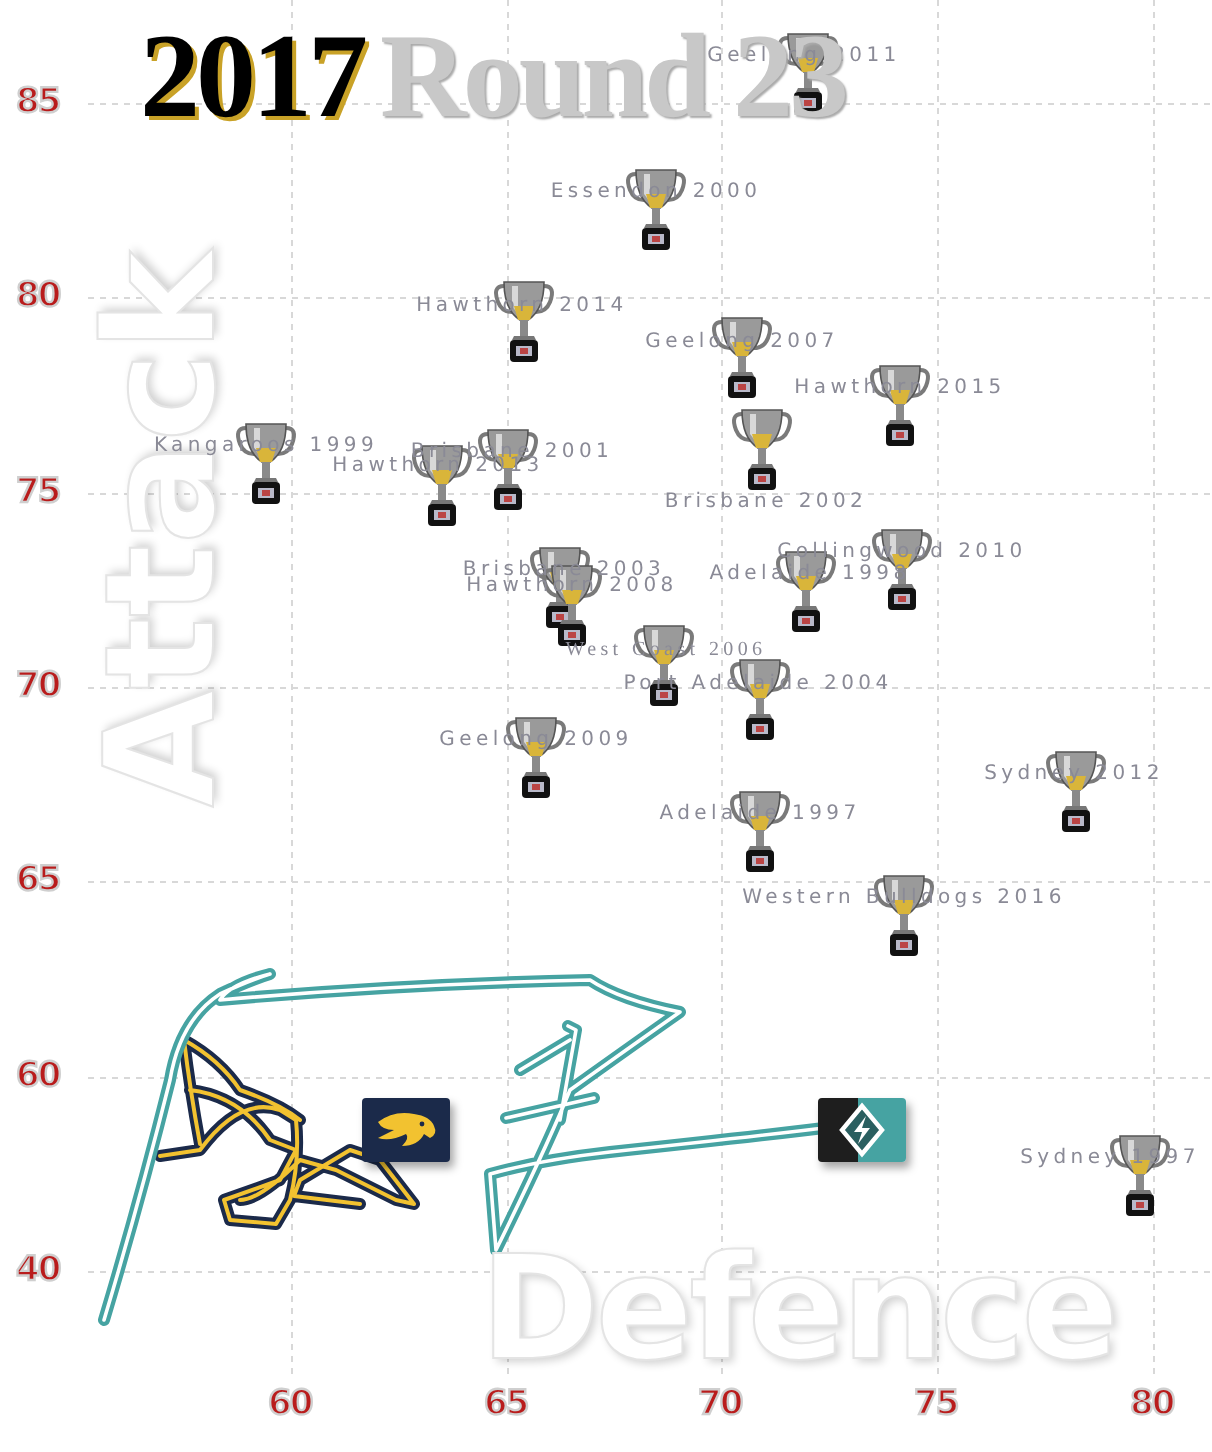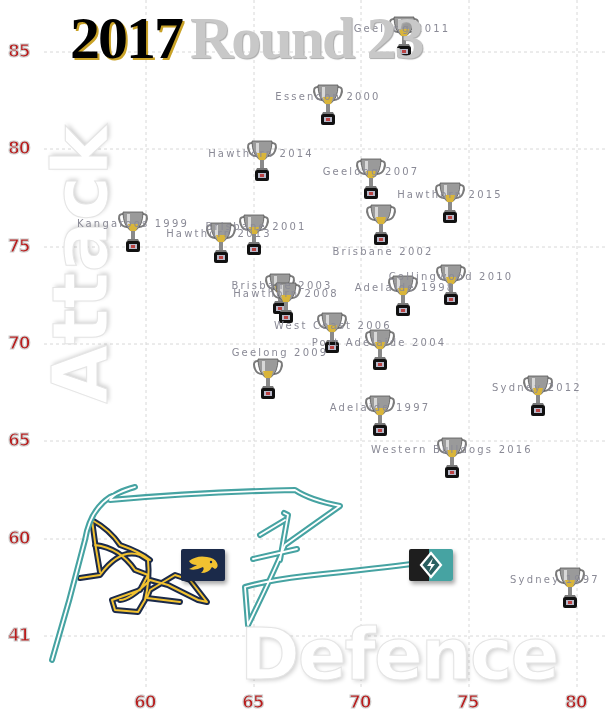--- a/index.html
+++ b/index.html
@@ -89,44 +89,44 @@
 <div class="title">
   <span class="year">2017</span><span class="round">Round 23</span>
 </div>
 
 <div class="tick" style="left:8px;top:41px;">85</div>
 <div class="tick" style="left:8px;top:138px;">80</div>
 <div class="tick" style="left:8px;top:236px;">75</div>
 <div class="tick" style="left:8px;top:333px;">70</div>
 <div class="tick" style="left:8px;top:430px;">65</div>
 <div class="tick" style="left:8px;top:528px;">60</div>
-<div class="tick" style="left:8px;top:625px;">41</div>
+<div class="tick" style="left:8px;top:625px;">40</div>
 
 <div class="tick" style="left:134px;top:692px;">60</div>
 <div class="tick" style="left:242px;top:692px;">65</div>
 <div class="tick" style="left:349px;top:692px;">70</div>
 <div class="tick" style="left:457px;top:692px;">75</div>
 <div class="tick" style="left:565px;top:692px;">80</div>
 
 <div class="pt-label" style="left:402px;top:28px;">Geelong 2011</div>
 <div class="pt-label" style="left:328px;top:96px;">Essendon 2000</div>
 <div class="pt-label" style="left:261px;top:153px;">Hawthorn 2014</div>
 <div class="pt-label" style="left:371px;top:171px;">Geelong 2007</div>
 <div class="pt-label" style="left:450px;top:194px;">Hawthorn 2015</div>
 <div class="pt-label" style="left:383px;top:216px;margin-top:35px;">Brisbane 2002</div>
 <div class="pt-label" style="left:133px;top:223px;">Kangaroos 1999</div>
 <div class="pt-label" style="left:219px;top:233px;">Hawthorn 2013</div>
 <div class="pt-label" style="left:256px;top:226px;">Brisbane 2001</div>
 <div class="pt-label" style="left:451px;top:276px;">Collingwood 2010</div>
 <div class="pt-label" style="left:405px;top:287px;">Adelaide 1998</div>
 <div class="pt-label" style="left:282px;top:285px;">Brisbane 2003</div>
 <div class="pt-label" style="left:286px;top:293px;">Hawthorn 2008</div>
-<div class="pt-label" style="left:333px;top:325px;">West Coast 2006</div>
+<div class="pt-label" style="left:333px;top:325px;font-family:Liberation Serif, serif;">West Coast 2006</div>
 <div class="pt-label" style="left:379px;top:342px;">Port Adelaide 2004</div>
-<div class="pt-label" style="left:268px;top:352px;margin-left:12px;">Geelong 2009</div>
+<div class="pt-label" style="left:268px;top:370px;">Geelong 2009</div>
 <div class="pt-label" style="left:537px;top:387px;">Sydney 2012</div>
 <div class="pt-label" style="left:380px;top:407px;">Adelaide 1997</div>
 <div class="pt-label" style="left:452px;top:449px;">Western Bulldogs 2016</div>
 <div class="pt-label" style="left:555px;top:579px;">Sydney 1997</div>
 
 <div class="flag" style="left:203px;top:565px;background:#1b2a4a;">
   <svg width="44" height="32" viewBox="0 0 44 32">
     <path d="M8 12 Q16 6 26 8 Q34 9 36 14 Q38 18 34 20 L31 18 Q28 24 20 24 Q24 20 22 18 Q14 22 8 20 Q14 17 16 16 Q10 16 8 12 Z" fill="#f2c230"></path>
     <circle cx="30" cy="13" r="1.2" fill="#1b2a4a"></circle>
   </svg>

